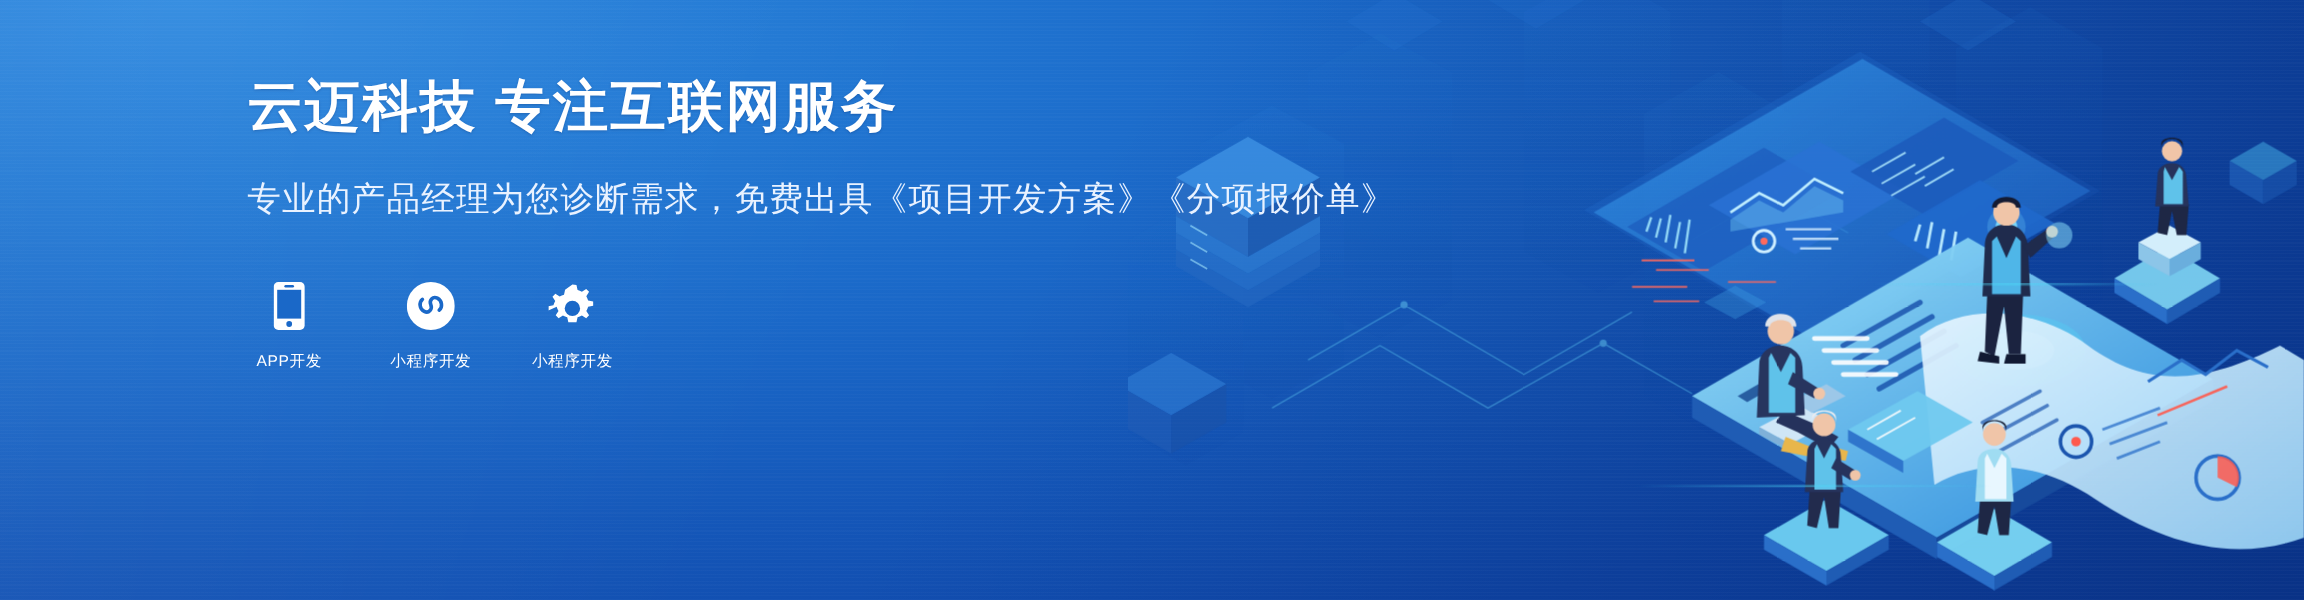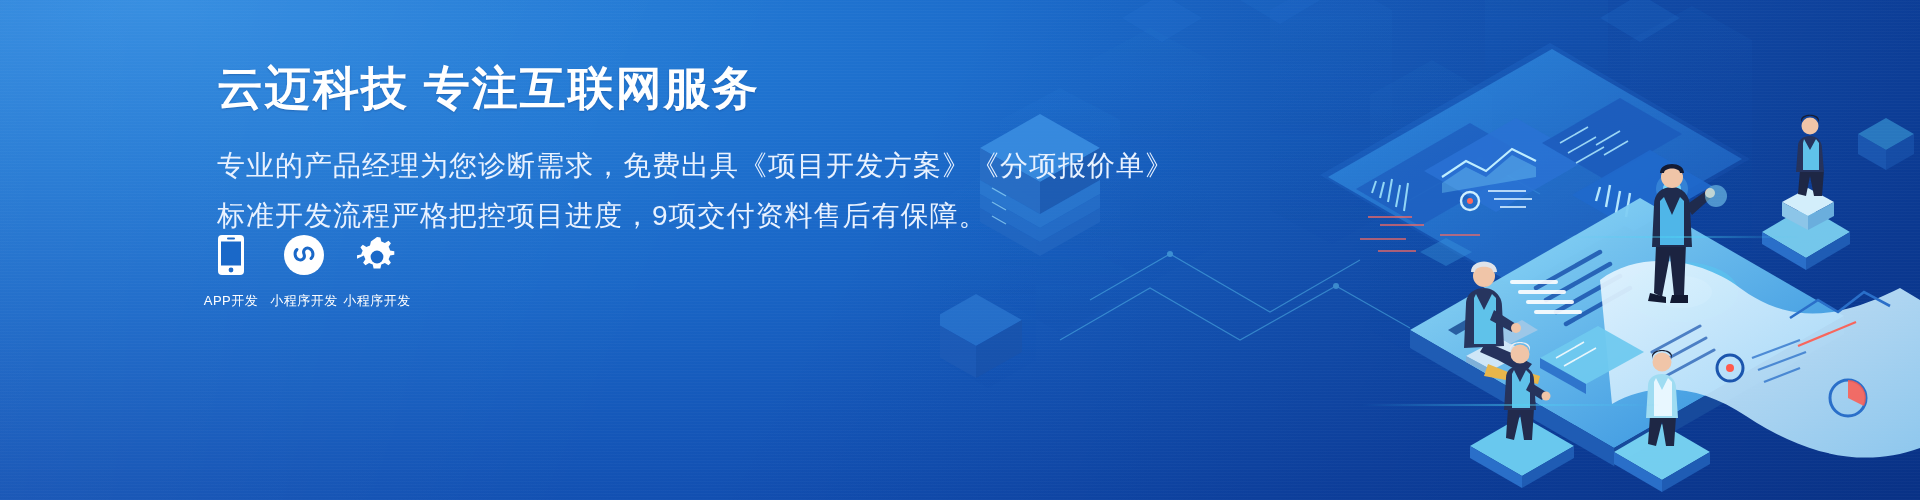--- a/index.html
+++ b/index.html
@@ -23,37 +23,37 @@
     pointer-events:none;
   }
   .banner::after{
     content:"";position:absolute;inset:0;
     background-image:
       repeating-linear-gradient(0deg, rgba(255,255,255,.022) 0 1px, rgba(255,255,255,0) 1px 3px);
     opacity:.9;pointer-events:none;
   }
 
   
-  .copy{position:absolute;left:217px;top:62px;z-index:6;}
+  .copy{position:absolute;left:206px;top:62px;z-index:6;}
   .headline{
     font-size:46px;font-weight:700;color:#ffffff;
     letter-spacing:2px;line-height:1.15;white-space:nowrap;
     text-shadow:0 1px 2px rgba(0,30,90,.25);
   }
   .sub{
     margin-top:26px;
     font-size:28px;color:#e9f2ff;line-height:1.78;
     letter-spacing:1px;white-space:nowrap;font-weight:400;
   }
   .sub div{display:block;}
 
   
   .services{
-    position:absolute;left:195px;top:232px;z-index:6;
-    display:flex;align-items:flex-start;
+    position:absolute;left:205px;top:232px;z-index:6;
+    display:flex;align-items:flex-start;gap:45px;
   }
   .svc{
     width:72px;display:flex;flex-direction:column;align-items:center;
     cursor:pointer;
   }
   .svc + .svc{margin-left:1px;}
   .svc-ico{
     height:46px;display:flex;align-items:center;justify-content:center;
   }
   .svc-ico svg{display:block;}
@@ -369,21 +369,20 @@
         <rect x="620" y="236" width="240" height="2" fill="url(#gCyan)"></rect>
         <rect x="420" y="404" width="300" height="2" fill="url(#gCyan)"></rect>
       </g>
     </svg>
   </div>
 
   <div class="copy">
     <div class="headline">云迈科技 专注互联网服务</div>
     <div class="sub">
       <div>专业的产品经理为您诊断需求，免费出具《项目开发方案》《分项报价单》</div>
-      <div>标准开发流程严格把控项目进度，9项交付资料售后有保障。</div>
     </div>
   </div>
 
   <div class="services">
 
     <div class="svc">
       <span class="svc-ico">
         <svg width="26" height="40" viewBox="0 0 26 40">
           <rect x="0" y="0" width="26" height="40" rx="4" fill="#ffffff"></rect>
           <rect x="3" y="6.5" width="20" height="24" fill="#1a68c8"></rect>

